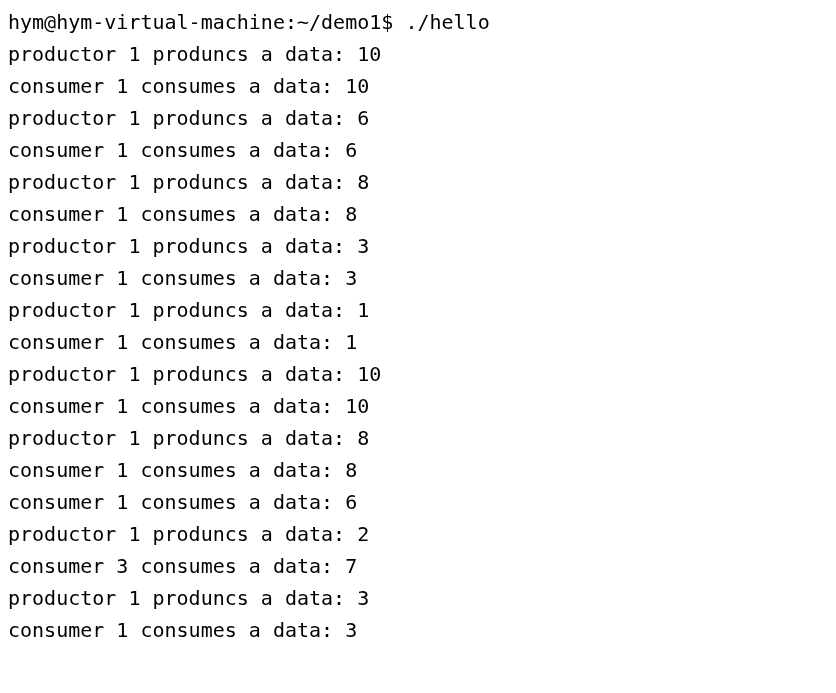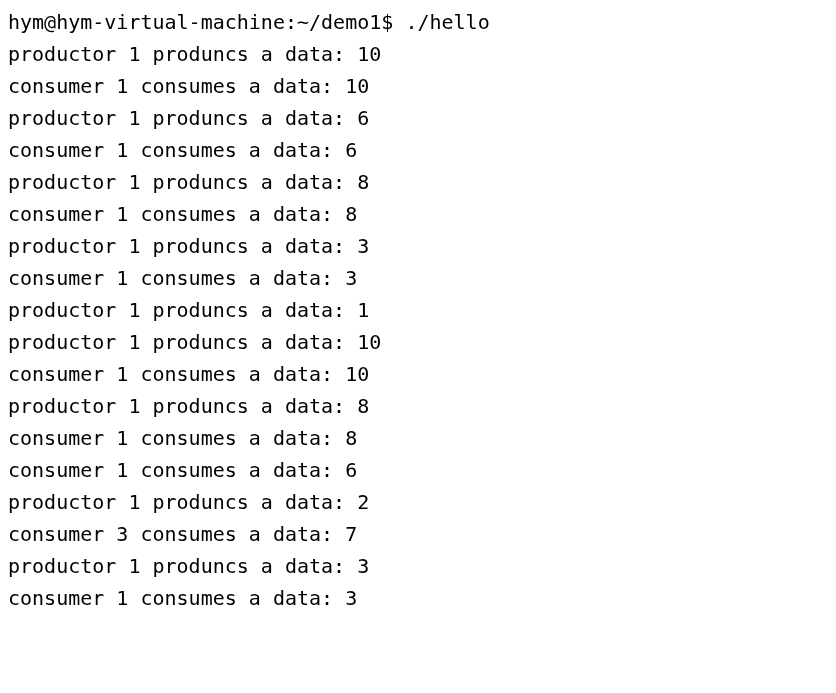--- a/index.html
+++ b/index.html
@@ -43,20 +43,21 @@
   <div class="terminal-line"><span class="prompt-user">hym@hym-virtual-machine</span><span class="prompt-colon">:</span><span class="prompt-path">~/demo1</span><span class="prompt-dollar">$ </span><span class="command">./hello</span></div>
   <div class="terminal-line">productor 1 produncs a data: 10</div>
   <div class="terminal-line">consumer 1 consumes a data: 10</div>
   <div class="terminal-line">productor 1 produncs a data: 6</div>
   <div class="terminal-line">consumer 1 consumes a data: 6</div>
   <div class="terminal-line">productor 1 produncs a data: 8</div>
   <div class="terminal-line">consumer 1 consumes a data: 8</div>
   <div class="terminal-line">productor 1 produncs a data: 3</div>
   <div class="terminal-line">consumer 1 consumes a data: 3</div>
   <div class="terminal-line">productor 1 produncs a data: 1</div>
+  <div class="terminal-line">consumer 1 consumes a data: 1</div>
   <div class="terminal-line">productor 1 produncs a data: 10</div>
   <div class="terminal-line">consumer 1 consumes a data: 10</div>
   <div class="terminal-line">productor 1 produncs a data: 8</div>
   <div class="terminal-line">consumer 1 consumes a data: 8</div>
   <div class="terminal-line">consumer 1 consumes a data: 6</div>
   <div class="terminal-line">productor 1 produncs a data: 2</div>
   <div class="terminal-line">consumer 3 consumes a data: 7</div>
   <div class="terminal-line">productor 1 produncs a data: 3</div>
   <div class="terminal-line">consumer 1 consumes a data: 3</div>
 </div>

